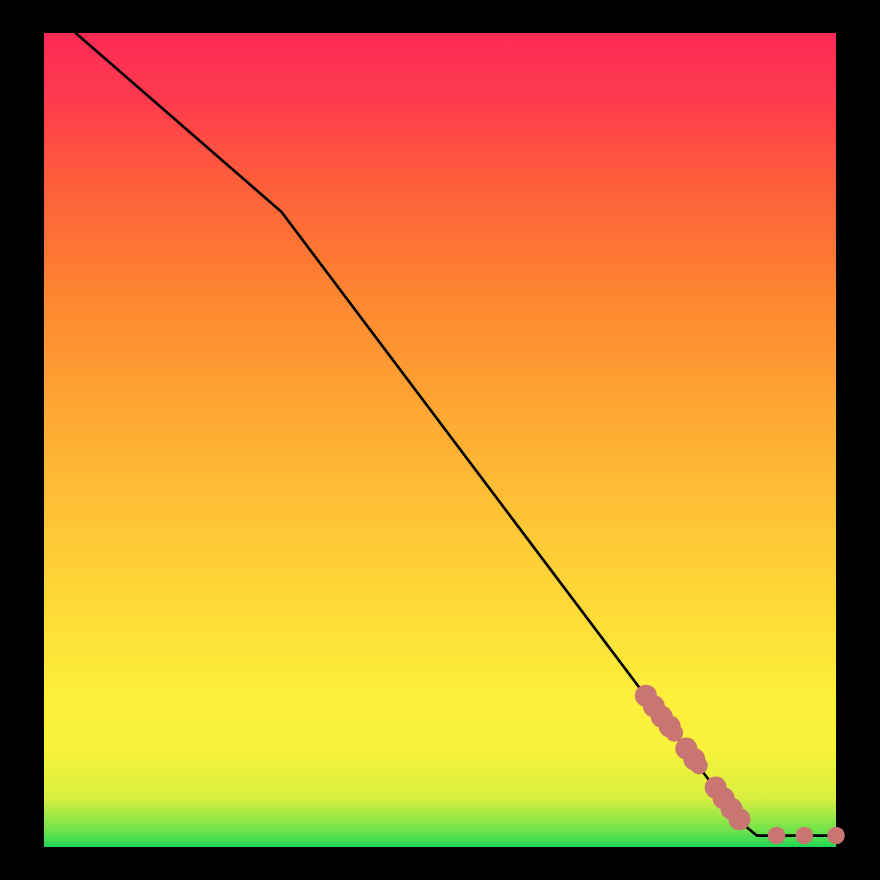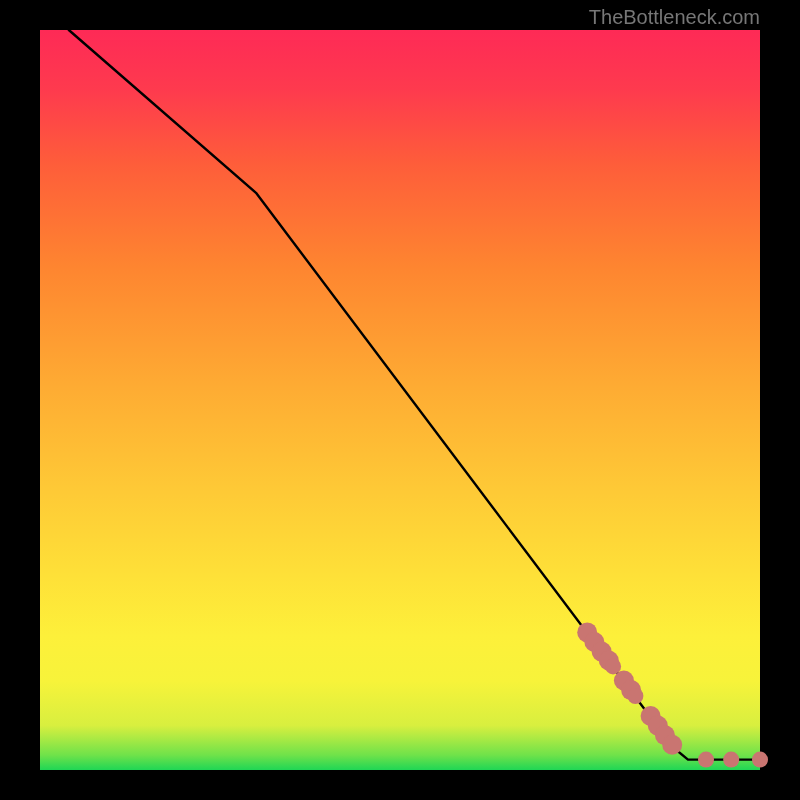--- a/index.html
+++ b/index.html
@@ -56,21 +56,20 @@
     width: 720px;
     height: 740px;
     overflow: visible;
   }
 </style>
 </head>
 <body>
 
 <div class="frame">
 
-  <div class="watermark">TheBottleneck.com</div>
 
   <div class="plot-area">
 
     <svg class="curve" viewBox="0 0 720 740" preserveAspectRatio="none">
       <path id="curve-path" fill="none" stroke="#000000" stroke-width="2.4" stroke-linejoin="round" stroke-linecap="round" d="M28.8 0.0 L216.0 162.8 L633.6 717.8 L648.0 729.6 L720.0 729.6"></path>
       <g id="markers">
           <circle cx="547.2" cy="602.4" r="10" fill="#c97571"></circle>
           <circle cx="554.4" cy="612.0" r="10" fill="#c97571"></circle>
           <circle cx="561.6" cy="621.6" r="10" fill="#c97571"></circle>
           <circle cx="568.8" cy="630.5" r="10" fill="#c97571"></circle>

